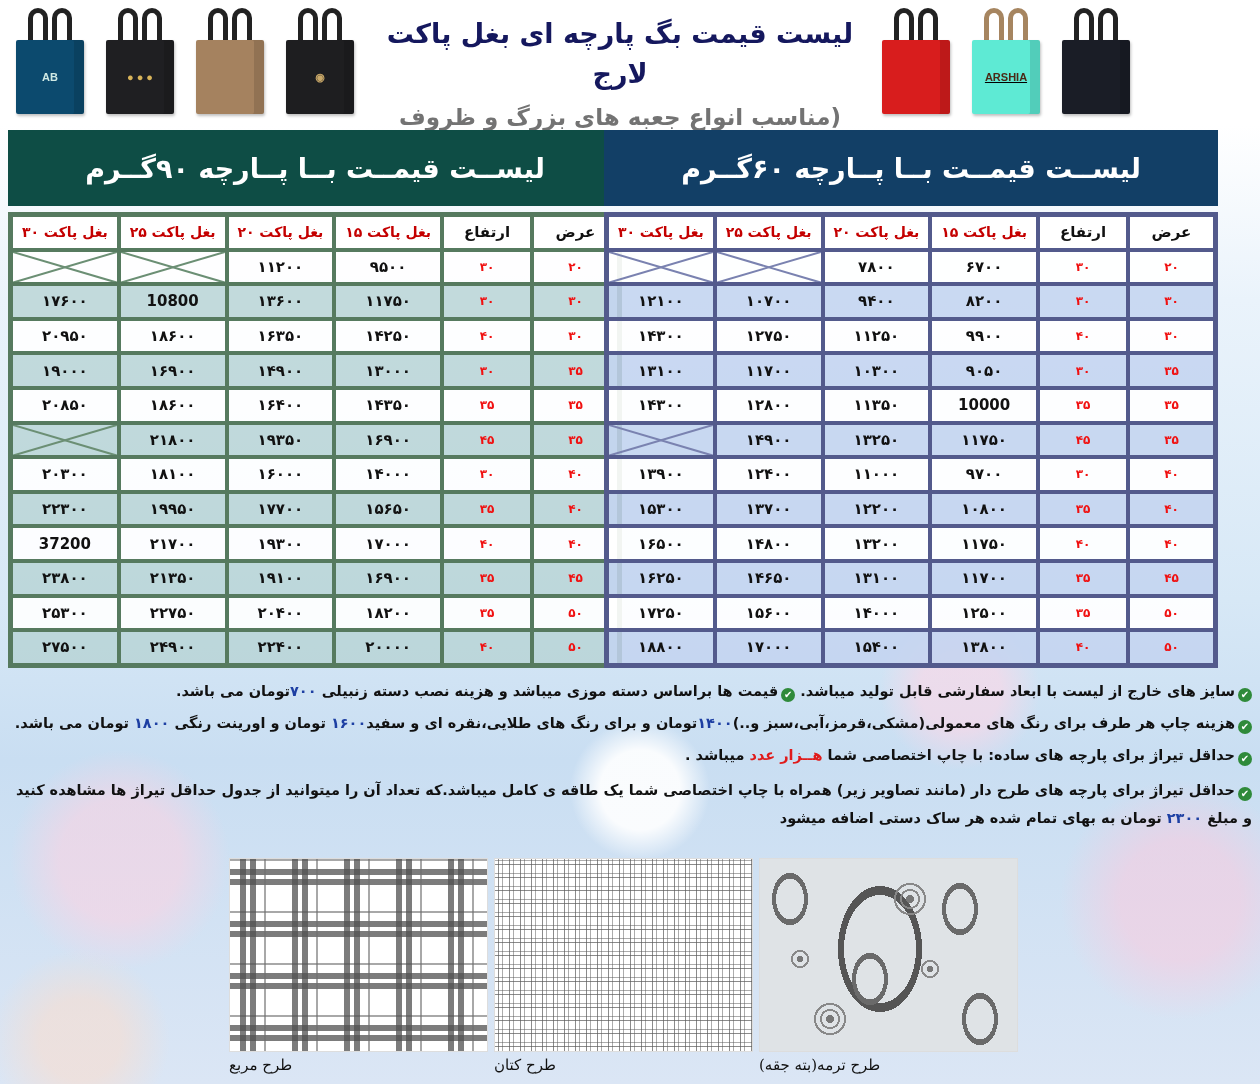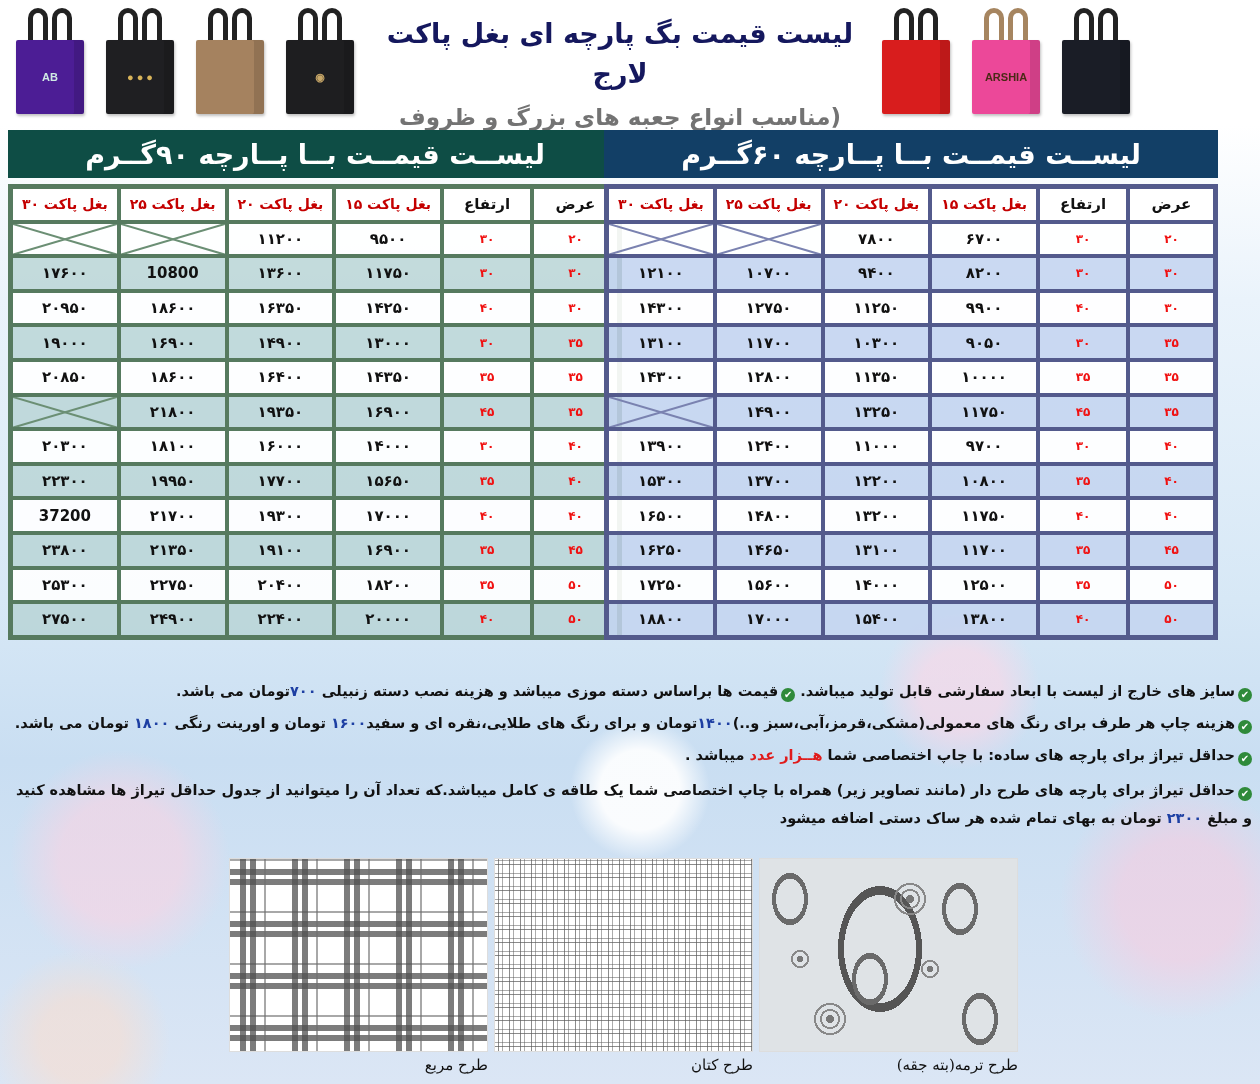--- a/index.html
+++ b/index.html
@@ -27,21 +27,21 @@
   .bag { position: relative; width: 72px; height: 110px; }
   .bag .handle { position: absolute; top: 0; width: 20px; height: 38px; border: 5px solid #222; border-bottom: none; border-radius: 12px 12px 0 0; }
   .bag .handle.h1 { left: 14px; }
   .bag .handle.h2 { left: 38px; }
   .bag .body { position: absolute; top: 32px; left: 2px; width: 68px; height: 74px; border-radius: 2px; box-shadow: inset -10px 0 0 rgba(0,0,0,0.12), 1px 2px 3px rgba(0,0,0,0.25); display:flex; align-items:center; justify-content:center; }
   .bag .logo { font-family: "Liberation Sans", sans-serif; font-size: 11px; font-weight: bold; text-align: center; }
 
   .panel { position: absolute; top: 130px; width: 614px; }
   .panel.p90 { left: 8px; }
   .panel.p60 { left: 604px; }
-  .panel-head { height: 48px; display: flex; align-items: center; justify-content: center; color: #fff; font-weight: bold; font-size: 27px; font-family: "DejaVu Sans", sans-serif; letter-spacing: 1px; }
+  .panel-head { height: 76px; display: flex; align-items: center; justify-content: center; color: #fff; font-weight: bold; font-size: 27px; font-family: "DejaVu Sans", sans-serif; letter-spacing: 1px; }
   .p90 .panel-head { background: #0e4d45; }
   .p60 .panel-head { background: #123f66; }
 
   table.price { width: 614px; border-collapse: separate; border-spacing: 0; margin-top: 6px; table-layout: fixed; direction: rtl; }
   .p90 table.price { border: 3px solid #567a5f; }
   .p60 table.price { border: 3px solid #535a8c; }
   table.price th, table.price td { height: 34.6px; text-align: center; font-weight: bold; font-family: "DejaVu Sans", sans-serif; }
   .p90 table.price th, .p90 table.price td { border: 2px solid #567a5f; }
   .p60 table.price th, .p60 table.price td { border: 2px solid #535a8c; }
   table.price th { background: #fff; font-size: 14px; color: #c40000; }
@@ -85,31 +85,31 @@
       radial-gradient(ellipse 22px 32px at 110px 120px, transparent 0 14px, #6a6a6a 14px 18px, transparent 18px),
       radial-gradient(ellipse 22px 32px at 200px 50px, transparent 0 14px, #6a6a6a 14px 18px, transparent 18px),
       radial-gradient(ellipse 22px 32px at 220px 160px, transparent 0 14px, #6a6a6a 14px 18px, transparent 18px),
       radial-gradient(circle at 70px 160px, #777 0 4px, transparent 4px 8px, #888 8px 10px, transparent 10px 14px, #888 14px 16px, transparent 16px),
       radial-gradient(circle at 150px 40px, #777 0 4px, transparent 4px 8px, #888 8px 10px, transparent 10px 14px, #888 14px 16px, transparent 16px),
       radial-gradient(circle at 170px 110px, #777 0 3px, transparent 3px 7px, #888 7px 9px, transparent 9px),
       radial-gradient(circle at 40px 100px, #777 0 3px, transparent 3px 7px, #888 7px 9px, transparent 9px),
       radial-gradient(ellipse 40px 60px at 120px 90px, transparent 0 36px, #555 36px 42px, transparent 42px);
   }
   .pat-labels { position: absolute; left: 229px; top: 1056px; width: 790px; display: flex; direction: ltr; gap: 6px; }
-  .pat-label { width: 259px; text-align: right; font-family: "DejaVu Serif", serif; font-size: 15px; color: #111; direction: rtl; }
+  .pat-label { width: 259px; text-align: left; font-family: "DejaVu Serif", serif; font-size: 15px; color: #111; direction: rtl; }
 </style>
 </head>
 <body>
 
 <div class="header">
   <div class="bags left" id="bags-left">
       <div class="bag">
         <div class="handle h1"></div>
         <div class="handle h2"></div>
-        <div class="body" style="background: #4c1d95;">
+        <div class="body" style="background: #0c4a6e;">
           <span class="logo" style="color: rgb(207, 233, 228);">AB</span>
         </div>
       </div>
       <div class="bag">
         <div class="handle h1"></div>
         <div class="handle h2"></div>
         <div class="body" style="background: rgb(31, 31, 34);">
           <span class="logo" style="color: rgb(216, 179, 90);">● ● ●</span>
         </div>
       </div>
@@ -136,21 +136,21 @@
       <div class="bag">
         <div class="handle h1"></div>
         <div class="handle h2"></div>
         <div class="body" style="background: rgb(216, 29, 29);">
           <span class="logo" style="color: rgb(0, 0, 0);"></span>
         </div>
       </div>
       <div class="bag">
         <div class="handle h1" style="border-color: rgb(166, 133, 96);"></div>
         <div class="handle h2" style="border-color: rgb(166, 133, 96);"></div>
-        <div class="body" style="background: #ec4899;">
+        <div class="body" style="background: #5eead4; text-decoration: underline;">
           <span class="logo" style="color: rgb(74, 42, 22);">ARSHIA</span>
         </div>
       </div>
       <div class="bag">
         <div class="handle h1"></div>
         <div class="handle h2"></div>
         <div class="body" style="background: rgb(26, 29, 38);">
           <span class="logo" style="color: rgb(0, 0, 0);"></span>
         </div>
       </div>
@@ -354,21 +354,21 @@
           <td class="dim">۳۵</td>
           <td class="dim">۳۰</td>
           <td>۹۰۵۰</td>
           <td>۱۰۳۰۰</td>
           <td>۱۱۷۰۰</td>
           <td>۱۳۱۰۰</td>
         </tr>
         <tr class="plain">
           <td class="dim">۳۵</td>
           <td class="dim">۳۵</td>
-          <td>۱۰۰۰۰</td>
+          <td>10000</td>
           <td>۱۱۳۵۰</td>
           <td>۱۲۸۰۰</td>
           <td>۱۴۳۰۰</td>
         </tr>
         <tr class="alt">
           <td class="dim">۳۵</td>
           <td class="dim">۴۵</td>
           <td>۱۱۷۵۰</td>
           <td>۱۳۲۵۰</td>
           <td>۱۴۹۰۰</td>

